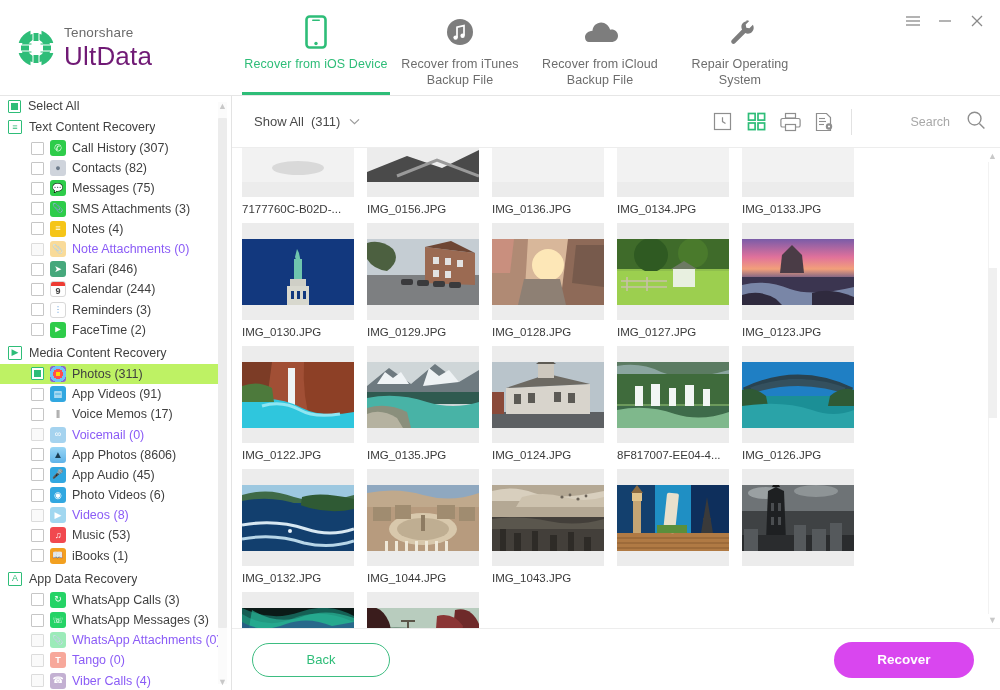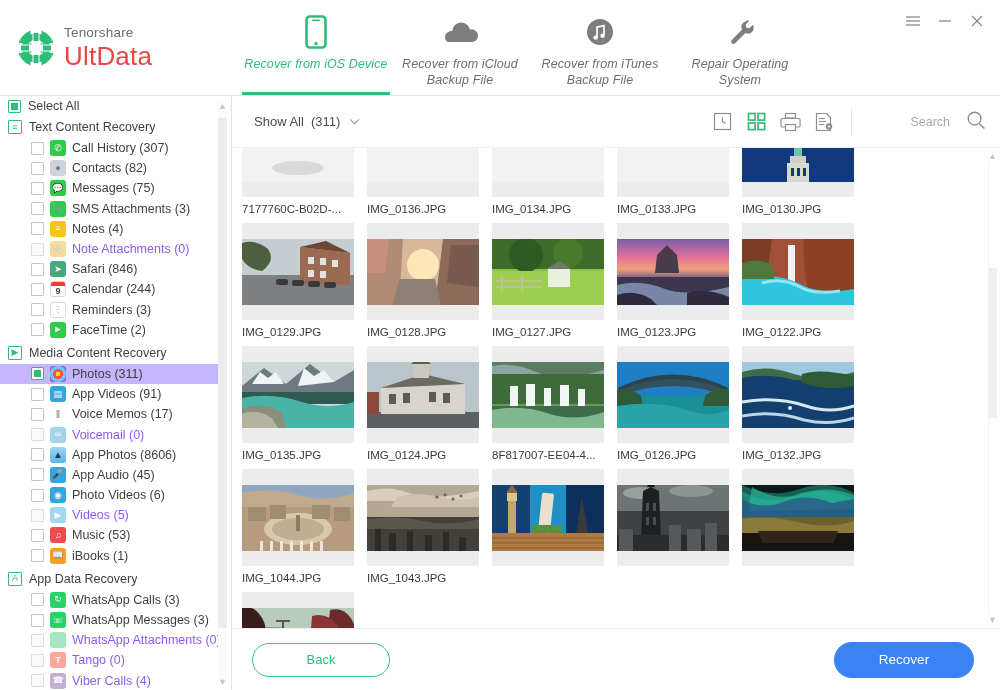--- a/index.html
+++ b/index.html
@@ -12,26 +12,26 @@
 
   
   .header{
     height:96px; flex:0 0 96px; background:#fff; display:flex; align-items:stretch;
     border-bottom:1px solid #e6e6e6; position:relative;
   }
   .brand{ width:232px; flex:0 0 232px; display:flex; align-items:center; padding-left:18px; gap:10px; }
   .brand-logo{ width:36px; height:36px; position:relative; flex:0 0 36px; }
   .brand-text{ display:flex; flex-direction:column; line-height:1; }
   .brand-top{ font-size:13.5px; color:#6b6b6b; letter-spacing:.2px; margin-bottom:3px;}
-  .brand-main{ font-size:26px; color:#ef4444; letter-spacing:.2px; }
+  .brand-main{ font-size:26px; color:#701a75; letter-spacing:.2px; }
 
   .navtabs{ flex:1; display:flex; align-items:flex-start; justify-content:flex-start; padding-left:10px;}
   .tab{
     width:140px; height:95px; display:flex; flex-direction:column; 
-    padding-top:12px; cursor:pointer; position:relative; text-align:center;font-style:italic;
+    padding-top:12px; cursor:pointer; position:relative; text-align:center;
   }
   .tab .tico{ height:40px; display:flex; align-items:center; justify-content:center; }
   .tab .tlabel{ font-size:12.5px; color:#6d6d6d; line-height:16px; margin-top:4px; letter-spacing:.1px;}
   .tab.active .tlabel{ color:#2ebd78; }
   .tab.active:after{
     content:""; position:absolute; left:0; right:0; bottom:0; height:3px; background:#2ebd78;
   }
   .wincontrols{
     position:absolute; right:14px; top:12px; display:flex; align-items:center; gap:14px;
   }
@@ -50,21 +50,21 @@
     position:absolute; right:4px; top:6px; bottom:6px; width:9px; background:#fbfbfb;
   }
   .sb-thumb{ position:absolute; right:4px; top:22px; width:9px; height:510px; background:#ececec; border-radius:1px;}
   .sb-arrow{ position:absolute; right:4px; width:9px; height:12px; display:flex; align-items:center; justify-content:center;
              color:#c8c8c8; font-size:9px; line-height:1; cursor:pointer;}
   .sb-arrow.up{ top:4px; } .sb-arrow.dn{ bottom:2px; }
 
   .row{ display:flex; align-items:center; height:20px; padding-left:8px; gap:7px; font-size:12.5px; }
   .row.group{ height:22px; }
   .row.child{ padding-left:31px; height:20.2px; gap:6px;}
-  .row.selected{ background:#c4b5fd; }
+  .row.selected{ background:#bef264; }
   .row.dim .rlabel{ color:#8b5cf6; }
 
   .cb{ width:13px; height:13px; border:1px solid #c6c6c6; background:#fff; flex:0 0 13px; border-radius:1px;}
   .cb.green{ border-color:#2ebd78; position:relative; }
   .cb.green:after{ content:""; position:absolute; left:2px; top:2px; width:7px; height:7px; background:#2ebd78;}
   .cb.dimcb{ border-color:#dcdcdc; background:#fafafa;}
   .gicon{
     width:14px;height:14px;flex:0 0 14px;border:1px solid #2ebd78; display:flex;align-items:center;justify-content:center;
     font-size:9px;color:#2ebd78; line-height:1; border-radius:1px;
   }
@@ -107,23 +107,24 @@
 
   
   .footer{ height:62px; flex:0 0 62px; border-top:1px solid #ededed; display:flex; align-items:center;
            padding:0 26px 0 20px; background:#fff;}
   .btn-back{
     width:138px; height:34px; border:1px solid #3dbd81; border-radius:17px; background:#fff; color:#2ebd78;
     font-size:13px; display:flex; align-items:center; justify-content:center; cursor:pointer;
     font-family:"Liberation Sans",sans-serif;
   }
   .btn-recover{
-    margin-left:auto; width:140px; height:36px; border:none; border-radius:18px; background:#3b82f6; color:#fff;
+    margin-left:auto; width:140px; height:36px; border:none; border-radius:18px; background:#d946ef; color:#fff;
     font-size:13.5px; display:flex; align-items:center; justify-content:center; cursor:pointer;
     font-family:"Liberation Sans",sans-serif;
+    font-weight:bold;
   }
 </style>
 </head>
 <body>
 
 <div class="app">
 
   <div class="header">
     <div class="brand">
       <div class="brand-logo">
@@ -159,37 +160,37 @@
             <rect x="1.5" y="1.5" width="19" height="31" rx="3.2" fill="none" stroke="#2ebd78" stroke-width="2.6"></rect>
             <rect x="7" y="4.5" width="8" height="1.6" rx=".8" fill="#2ebd78"></rect>
             <circle cx="11" cy="28.5" r="1.7" fill="#2ebd78"></circle>
           </svg>
         </span>
         <span class="tlabel">Recover from iOS Device</span>
       </div>
 
       <div class="tab">
         <span class="tico">
-          <svg width="40" height="26" viewBox="0 0 40 26">
-            <path d="M9 23h22c4.4 0 7-2.9 7-6.3 0-3.5-2.9-6.2-6.4-6.2-.5 0-1 .05-1.5.16C28.7 6.6 25.3 3.6 21.2 3.6c-4.6 0-8.4 3.6-8.7 8.1C7.9 12 5 14.9 5 18.2 5 21.1 6.7 23 9 23z" fill="#7d7d7d"></path>
-          </svg>
-        </span>
-        <span class="tlabel">Recover from iCloud Backup File</span>
-      </div>
-
-      <div class="tab">
-        <span class="tico">
           <svg width="30" height="30" viewBox="0 0 30 30">
             <circle cx="15" cy="15" r="13" fill="#7d7d7d"></circle>
             <path d="M12 20.5V10.2l7-1.6v9.9" fill="none" stroke="#fff" stroke-width="1.7"></path>
             <circle cx="10.6" cy="20.6" r="2.2" fill="#fff"></circle>
             <circle cx="17.6" cy="18.8" r="2.2" fill="#fff"></circle>
           </svg>
         </span>
         <span class="tlabel">Recover from iTunes Backup File</span>
+      </div>
+
+      <div class="tab">
+        <span class="tico">
+          <svg width="40" height="26" viewBox="0 0 40 26">
+            <path d="M9 23h22c4.4 0 7-2.9 7-6.3 0-3.5-2.9-6.2-6.4-6.2-.5 0-1 .05-1.5.16C28.7 6.6 25.3 3.6 21.2 3.6c-4.6 0-8.4 3.6-8.7 8.1C7.9 12 5 14.9 5 18.2 5 21.1 6.7 23 9 23z" fill="#7d7d7d"></path>
+          </svg>
+        </span>
+        <span class="tlabel">Recover from iCloud Backup File</span>
       </div>
 
       <div class="tab">
         <span class="tico">
           <svg width="30" height="30" viewBox="0 0 30 30">
             <path d="M21.5 4.2c-3 .3-5.3 2.9-5.1 6 .05.9.3 1.7.7 2.4L6.6 23.3a2.3 2.3 0 0 0 3.2 3.2l10.6-10.4c.75.4 1.6.6 2.5.6 3.2 0 5.8-2.6 5.8-5.9 0-1.1-.3-2.1-.8-3l-3.5 3.5-3.1-.6-.6-3.1 3.5-3.5c-.8-.5-1.7-.8-2.7-.9z" fill="#7d7d7d"></path>
           </svg>
         </span>
         <span class="tlabel">Repair Operating System</span>
       </div>
@@ -324,21 +325,21 @@
           <span class="rlabel">App Audio (45)</span>
         </div>
         <div class="row child">
           <span class="cb"></span>
           <span class="ic" style="background:#31a7e0">◉</span>
           <span class="rlabel">Photo Videos (6)</span>
         </div>
         <div class="row child dim">
           <span class="cb dimcb"></span>
           <span class="ic dimi" style="background:#31a7e0">▶</span>
-          <span class="rlabel">Videos (5)</span>
+          <span class="rlabel">Videos (8)</span>
         </div>
         <div class="row child">
           <span class="cb"></span>
           <span class="ic" style="background:#f1494f">♫</span>
           <span class="rlabel">Music (53)</span>
         </div>
         <div class="row child">
           <span class="cb"></span>
           <span class="ic" style="background:#f2a020">📖</span>
           <span class="rlabel">iBooks (1)</span>
@@ -451,20 +452,30 @@
                 <svg class="ph" viewBox="0 0 112 66" preserveAspectRatio="none">
                     <rect width="112" height="66" fill="#f2f2f2"></rect>
                     <ellipse cx="56" cy="52" rx="26" ry="7" fill="#d9d9d9"></ellipse>
                   </svg>
               </div>
               <div class="cap">7177760C-B02D-...</div>
             </div>
             <div class="cell">
               <div class="thumb">
                 <svg class="ph" viewBox="0 0 112 66" preserveAspectRatio="none">
+                    <rect width="112" height="66" fill="#ececec"></rect>
+                    <path d="M0 56 L40 40 L75 52 L112 34 L112 66 L0 66Z" fill="#4a4a4a"></path>
+                    <path d="M30 60 L70 44 L112 60" stroke="#9a9a9a" fill="none" stroke-width="3"></path>
+                  </svg>
+              </div>
+              <div class="cap">IMG_0156.JPG</div>
+            </div>
+            <div class="cell">
+              <div class="thumb">
+                <svg class="ph" viewBox="0 0 112 66" preserveAspectRatio="none">
                     <rect width="112" height="66" fill="#f2f2f2"></rect>
                   </svg>
               </div>
               <div class="cap">IMG_0136.JPG</div>
             </div>
             <div class="cell">
               <div class="thumb">
                 <svg class="ph" viewBox="0 0 112 66" preserveAspectRatio="none">
                     <rect width="112" height="66" fill="#f2f2f2"></rect>
                   </svg>

